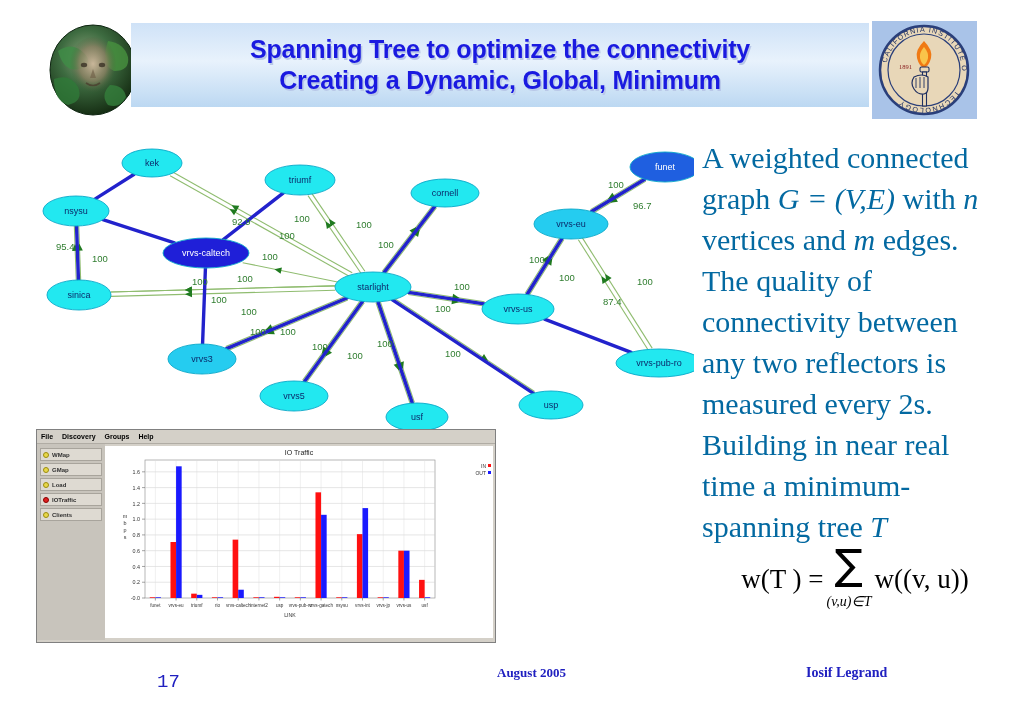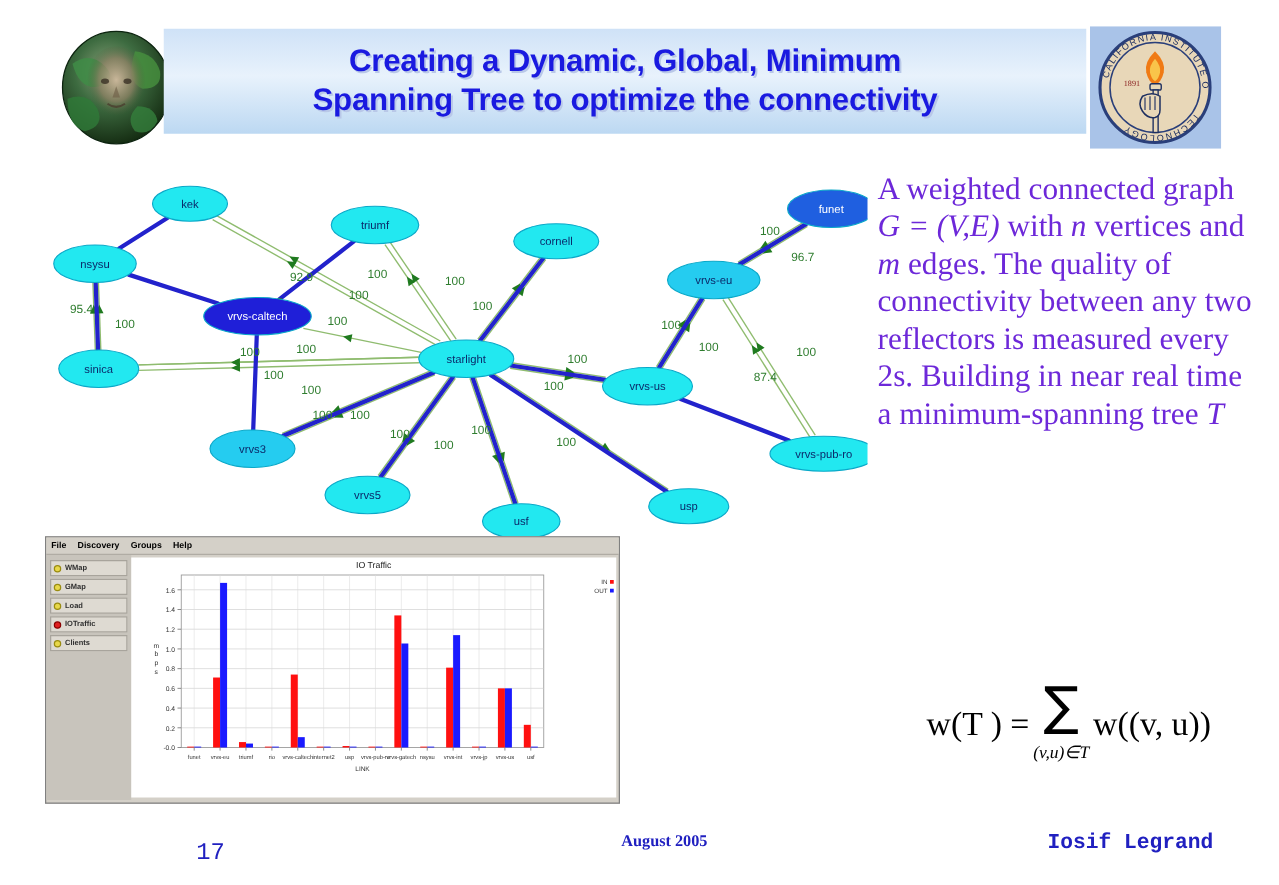--- a/index.html
+++ b/index.html
@@ -46,44 +46,44 @@
   #chart-title{position:absolute;top:3px;width:100%;text-align:center;
                font-size:7px;color:#222;}
   #plot-svg{position:absolute;left:0;top:0;}
   #legend-box{position:absolute;right:2px;top:16px;font-size:5px;color:#333;}
   .lg-row{display:flex;align-items:center;gap:2px;justify-content:flex-end;height:7px;}
   .lg-sw{width:3px;height:3px;}
 
   
   #right-text{
     position:absolute;left:702px;top:137px;width:300px;
-    font-family:"Liberation Serif",serif;font-size:25px;line-height:30px;
-    color:#6d28d9;
+    font-family:"Liberation Serif",serif;font-size:30px;line-height:41px;
+    color:#0369a1;
   }
   #right-text i{font-style:italic;}
 
   
   #formula{position:absolute;left:700px;top:548px;width:310px;
            font-family:"Liberation Serif",serif;color:#000;
            display:flex;align-items:center;justify-content:center;}
   .f-it{font-size:27px;}
   #sigma-stack{display:inline-flex;flex-direction:column;align-items:center;
                margin:0 3px;}
   #sigma-glyph{font-size:42px;line-height:34px;font-family:"DejaVu Sans",sans-serif;}
   #sigma-sub{font-size:14px;font-style:italic;margin-top:11px;}
 
   
   #slide-number{position:absolute;left:157px;top:671px;font-size:19px;
                 color:#2020c0;font-family:Liberation Mono, monospace;}
   #footer-date{position:absolute;left:497px;top:665px;font-size:13px;
                font-weight:bold;color:#2020c0;
                font-family:"Liberation Serif",serif;}
-  #footer-author{position:absolute;left:806px;top:665px;font-size:17px;
+  #footer-author{position:absolute;left:806px;top:665px;font-size:14px;
                  font-weight:bold;color:#2020c0;
-                 font-family:Liberation Mono, monospace;margin-left:32px;}
+                 font-family:Liberation Serif, serif;}
 </style>
 </head>
 <body>
 
 <div id="globe-logo">
   <svg width="94" height="98" viewBox="0 0 94 98">
     <defs>
       <radialGradient id="gl" cx="42%" cy="36%" r="68%">
         <stop offset="0%" stop-color="#8aa27a"></stop>
         <stop offset="45%" stop-color="#3d6b40"></stop>
@@ -104,22 +104,22 @@
     <ellipse cx="47" cy="48" rx="26" ry="32" fill="url(#face)"></ellipse>
     <ellipse cx="38" cy="44" rx="3.2" ry="2.2" fill="#3a3126" opacity="0.8"></ellipse>
     <ellipse cx="56" cy="44" rx="3.2" ry="2.2" fill="#3a3126" opacity="0.8"></ellipse>
     <path d="M40 62 q7 5 14 0" stroke="#4a3b2c" stroke-width="1.6" fill="none" opacity="0.75"></path>
     <path d="M47 48 l-3 9 l6 0 z" fill="#6d5c45" opacity="0.6"></path>
   </svg>
 </div>
 
 <div id="title-band">
   <div id="title-text">
+    <div>Spanning Tree to optimize the connectivity</div>
     <div>Creating a Dynamic, Global,   Minimum</div>
-    <div>Spanning Tree to optimize the connectivity</div>
   </div>
 </div>
 
 <div id="caltech-logo">
   <svg width="105" height="98" viewBox="0 0 105 98">
     <rect x="0" y="0" width="105" height="98" fill="#a9c3e8"></rect>
     <circle cx="52" cy="49" r="44" fill="#e8d7b8" stroke="#2a3f7a" stroke-width="2.5"></circle>
     <circle cx="52" cy="49" r="36" fill="none" stroke="#2a3f7a" stroke-width="1.2"></circle>
     <path id="seal-arc-top" d="M 52 9 m -38 40 a 38 38 0 0 1 76 0" fill="none"></path>
     <path id="seal-arc-bot" d="M 52 89 m 38 -40 a 38 38 0 0 1 -76 0" fill="none"></path>

